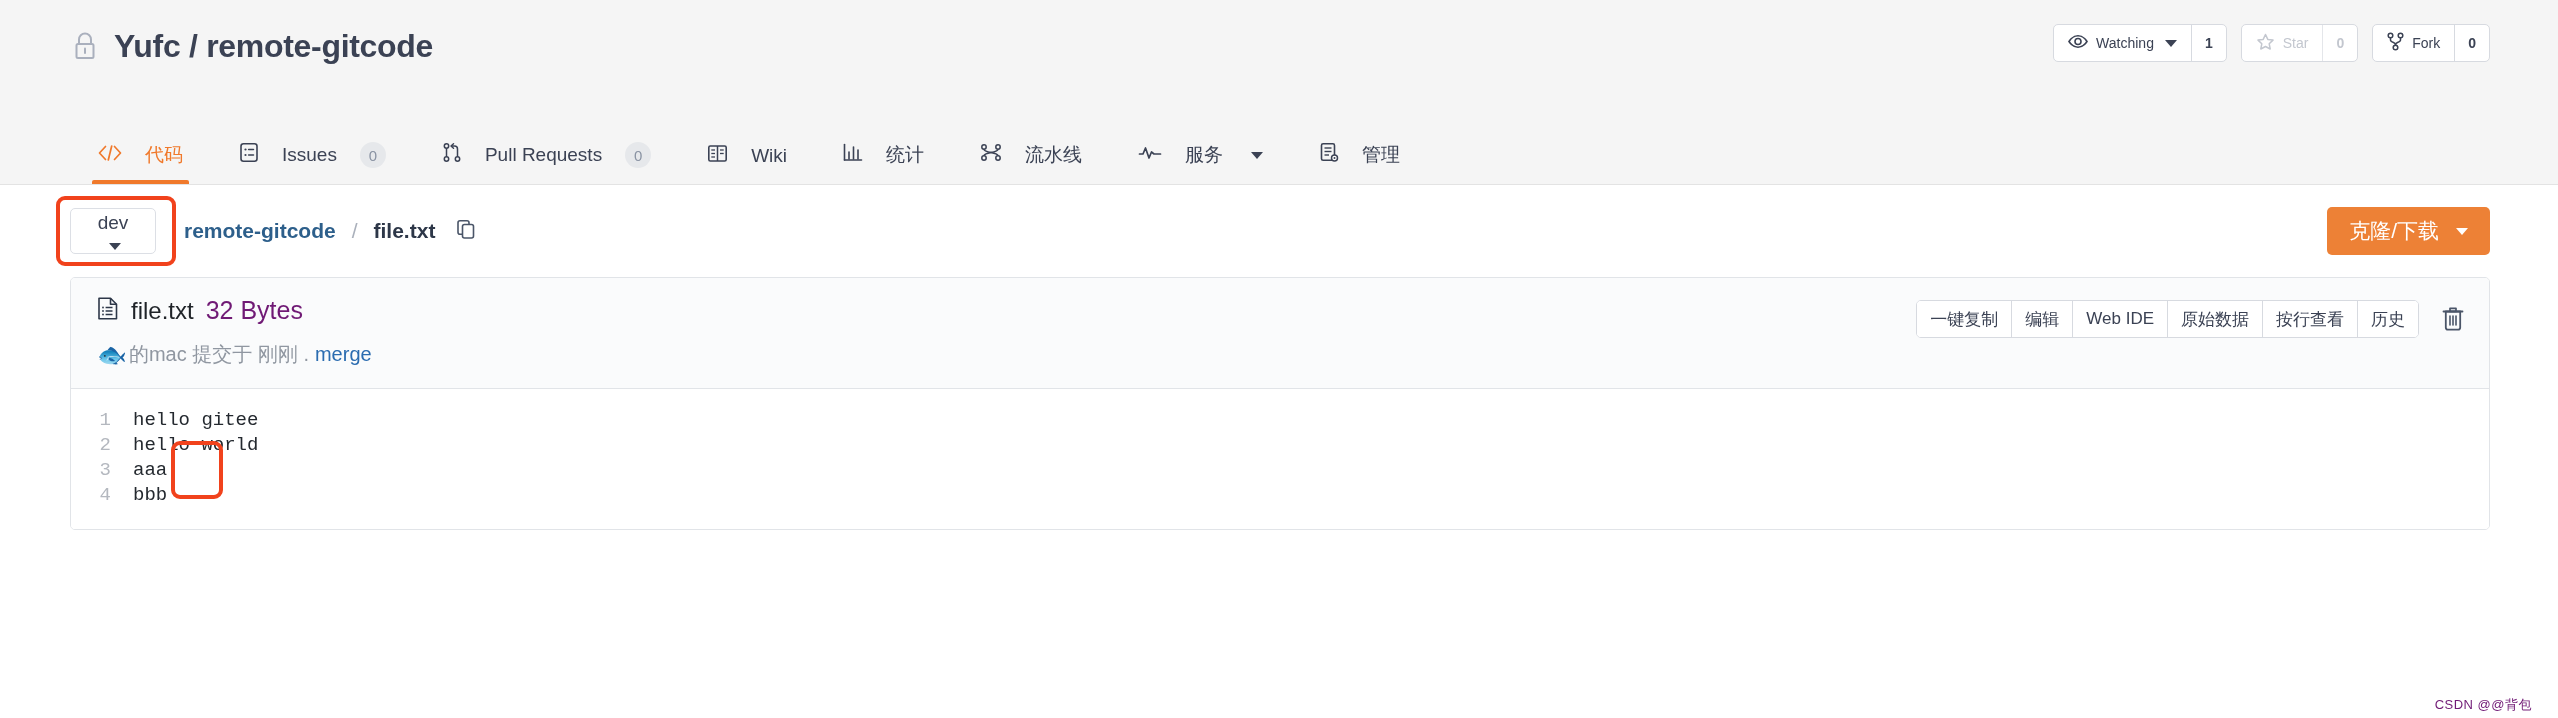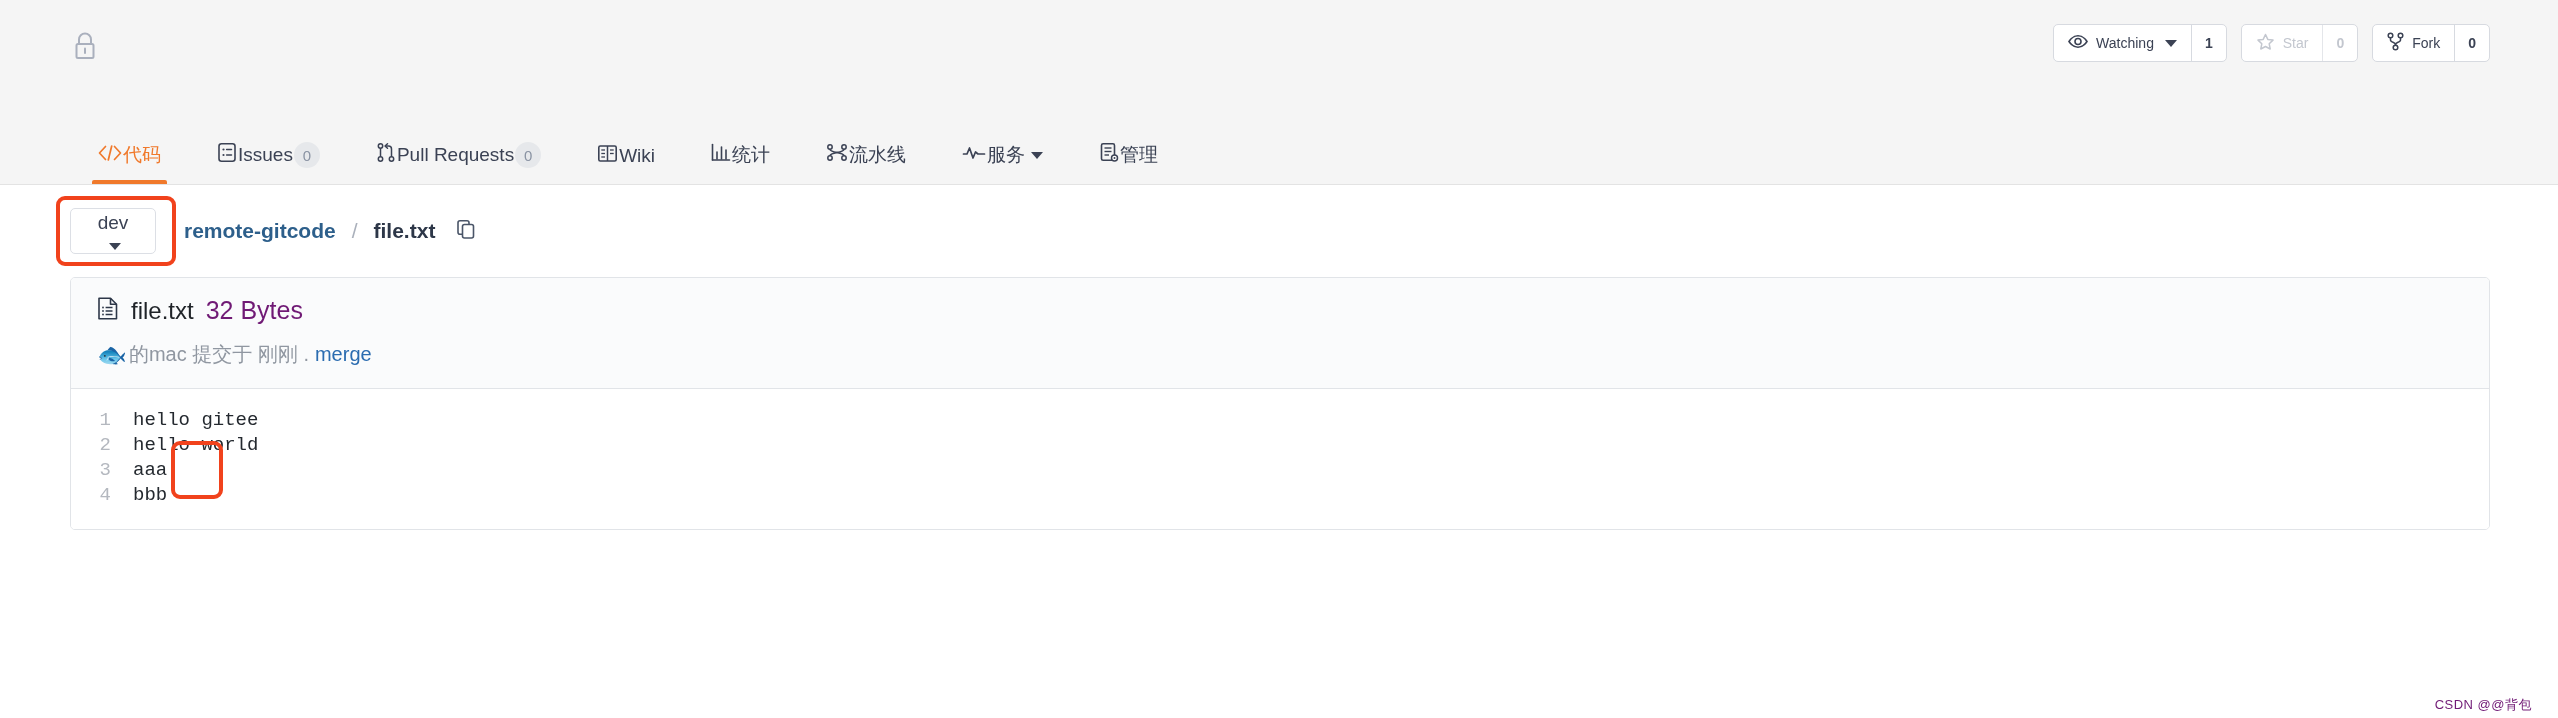--- a/index.html
+++ b/index.html
@@ -91,21 +91,21 @@
     position: absolute;
     left: 70px;
     bottom: 0;
     display: flex;
     align-items: flex-end;
     gap: 0;
   }
   .nav-tab {
     display: flex;
     align-items: center;
-    gap: 1px;
+    gap: 23px;
     padding: 0 28px 16px 28px;
     font-size: 19px;
     color: #3b4254;
     white-space: nowrap;
     position: relative;
     cursor: pointer;
   }
   .nav-tab.active { color: #f0792b; }
   .nav-tab.active .tab-underline {
     position: absolute;
@@ -321,20 +321,21 @@
 <div class="repo-header">
 
   <div class="repo-title-row">
     <span class="lock-icon">
       <svg width="26" height="30" viewBox="0 0 26 30" fill="none">
         <path d="M7 13V8.5C7 5 9.7 2.5 13 2.5C16.3 2.5 19 5 19 8.5V13" stroke="#aab0bd" stroke-width="2" stroke-linecap="round"></path>
         <rect x="4.5" y="13" width="17" height="14" rx="1.5" stroke="#aab0bd" stroke-width="2"></rect>
         <line x1="13" y1="17.5" x2="13" y2="22" stroke="#aab0bd" stroke-width="2" stroke-linecap="round"></line>
       </svg>
     </span>
+    <span class="repo-title">Yufc / remote-gitcode</span>
   </div>
 
   <div class="header-actions">
 
     <div class="btn-group">
       <div class="bg-main">
         <span>
           <svg width="20" height="15" viewBox="0 0 20 15" fill="none">
             <path d="M1 7.5C1 7.5 4.5 1.8 10 1.8C15.5 1.8 19 7.5 19 7.5C19 7.5 15.5 13.2 10 13.2C4.5 13.2 1 7.5 1 7.5Z" stroke="#3b4254" stroke-width="1.6"></path>
             <circle cx="10" cy="7.5" r="3" stroke="#3b4254" stroke-width="1.6"></circle>
@@ -503,20 +504,24 @@
     <span class="bc-sep">/</span>
     <span class="bc-file">file.txt</span>
     <span class="copy-icon">
       <svg width="20" height="21" viewBox="0 0 20 21" fill="none">
         <rect x="2" y="1.8" width="11" height="13.5" rx="2" stroke="#4a5568" stroke-width="1.6"></rect>
         <rect x="6.5" y="5.5" width="11" height="13.5" rx="2" fill="#fff" stroke="#4a5568" stroke-width="1.6"></rect>
       </svg>
     </span>
   </div>
 
+  <div class="clone-btn">
+    <span>克隆/下载</span>
+    <span class="caret-down"></span>
+  </div>
 </div>
 
 <div class="file-card">
 
   <div class="file-card-head">
 
     <div class="file-name-row">
       <span>
         <svg width="22" height="25" viewBox="0 0 22 25" fill="none">
           <path d="M2 2.2H13.5L19.5 8.2V22.8H2V2.2Z" stroke="#2d3748" stroke-width="1.6" stroke-linejoin="round"></path>
@@ -538,20 +543,40 @@
       <span>的mac</span>
       <span>&nbsp;</span>
       <span>提交于</span>
       <span>&nbsp;</span>
       <span>刚刚</span>
       <span>&nbsp;</span>
       <span>.</span>
       <span class="commit-link">merge</span>
     </div>
 
+    <div class="file-actions">
+      <div class="action-group">
+        <div class="action-btn">一键复制</div>
+        <div class="action-btn">编辑</div>
+        <div class="action-btn">Web IDE</div>
+        <div class="action-btn">原始数据</div>
+        <div class="action-btn">按行查看</div>
+        <div class="action-btn">历史</div>
+      </div>
+      <div class="trash-btn">
+        <svg width="24" height="26" viewBox="0 0 24 26" fill="none">
+          <line x1="2.5" y1="5.5" x2="21.5" y2="5.5" stroke="#4a5568" stroke-width="1.8" stroke-linecap="round"></line>
+          <path d="M9 2.3H15V5.5H9V2.3Z" stroke="#4a5568" stroke-width="1.7" stroke-linejoin="round"></path>
+          <path d="M4.8 5.5H19.2V21.5C19.2 22.8 18.2 23.7 17 23.7H7C5.8 23.7 4.8 22.8 4.8 21.5V5.5Z" stroke="#4a5568" stroke-width="1.8" stroke-linejoin="round"></path>
+          <line x1="9" y1="10" x2="9" y2="19" stroke="#4a5568" stroke-width="1.6" stroke-linecap="round"></line>
+          <line x1="12" y1="10" x2="12" y2="19" stroke="#4a5568" stroke-width="1.6" stroke-linecap="round"></line>
+          <line x1="15" y1="10" x2="15" y2="19" stroke="#4a5568" stroke-width="1.6" stroke-linecap="round"></line>
+        </svg>
+      </div>
+    </div>
   </div>
 
   <div class="code-body">
 
     <div class="code-line">
       <span class="ln">1</span>
       <span class="lc">hello gitee</span>
     </div>
     <div class="code-line">
       <span class="ln">2</span>

